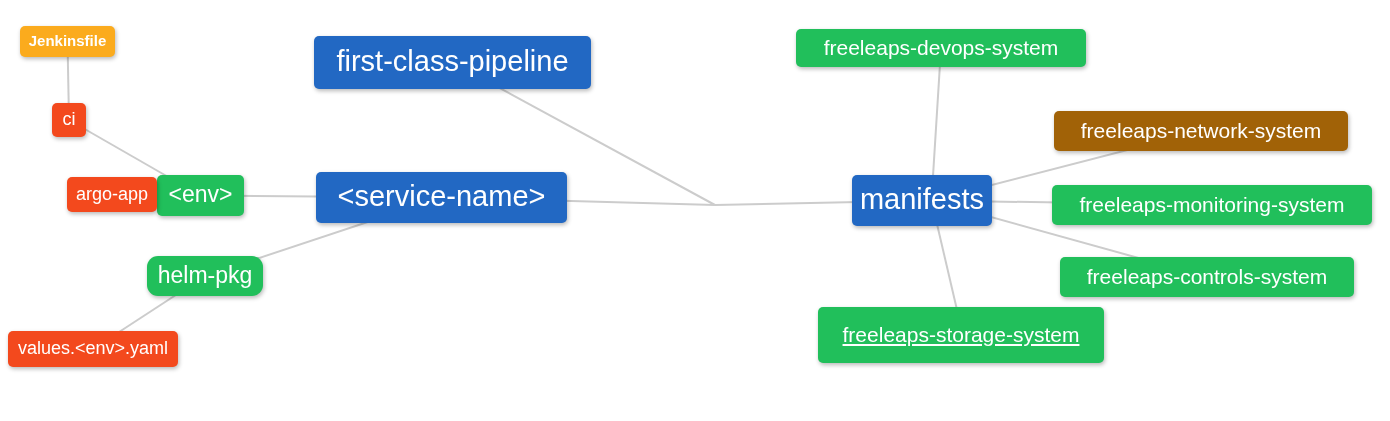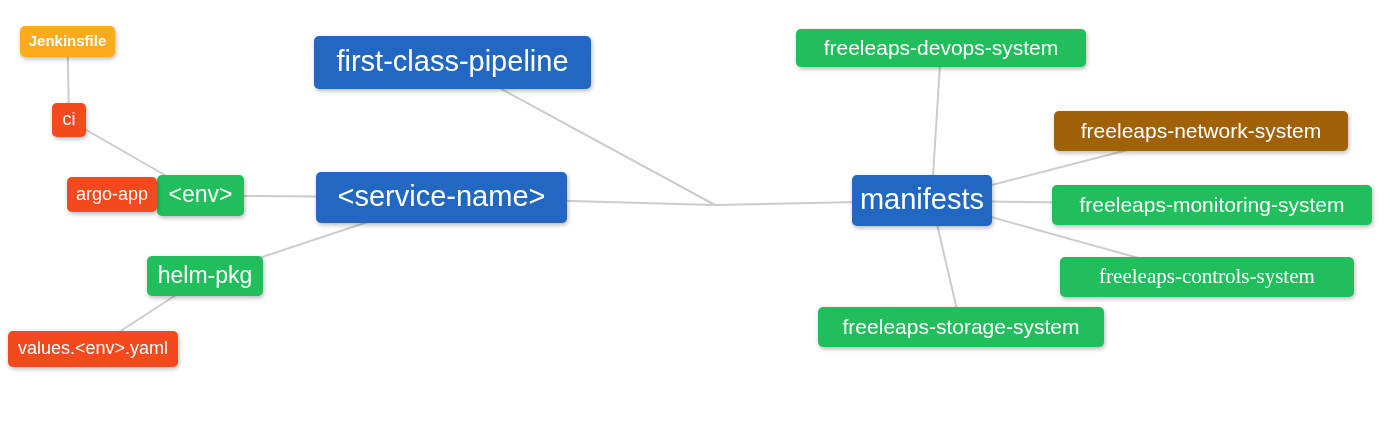--- a/index.html
+++ b/index.html
@@ -54,23 +54,23 @@
       <line x1="931.5" y1="200.5" x2="941" y2="48" stroke="#cccccc" stroke-width="2"></line>
       <line x1="931.5" y1="200.5" x2="1201" y2="131" stroke="#cccccc" stroke-width="2"></line>
       <line x1="931.5" y1="200.5" x2="1212" y2="205" stroke="#cccccc" stroke-width="2"></line>
       <line x1="931.5" y1="200.5" x2="1207" y2="277" stroke="#cccccc" stroke-width="2"></line>
       <line x1="931.5" y1="200.5" x2="961" y2="327" stroke="#cccccc" stroke-width="2"></line>
     </svg>
     <div class="node" style="left: 316px; top: 172px; width: 251px; height: 51px; font-size: 29px; background: rgb(34, 104, 195); color: rgb(255, 255, 255);">&lt;service-name&gt;</div>
     <div class="node" style="left: 314px; top: 36px; width: 277px; height: 53px; font-size: 29px; background: rgb(34, 104, 195); color: rgb(255, 255, 255);">first-class-pipeline</div>
     <div class="node" style="left: 852px; top: 175px; width: 140px; height: 51px; font-size: 29px; background: rgb(34, 104, 195); color: rgb(255, 255, 255);">manifests</div>
     <div class="node" style="left: 157px; top: 175px; width: 87px; height: 41px; font-size: 23px; background: rgb(33, 191, 91); color: rgb(255, 255, 255);">&lt;env&gt;</div>
-    <div class="node" style="left: 147px; top: 256px; width: 116px; height: 40px; font-size: 23px; background: rgb(33, 191, 91); color: rgb(255, 255, 255);">helm-pkg</div>
+    <div class="node" style="left: 147px; top: 256px; width: 116px; height: 40px; font-size: 23px; background: rgb(33, 191, 91); color: rgb(255, 255, 255); border-radius: 11px;">helm-pkg</div>
     <div class="node" style="left: 796px; top: 29px; width: 290px; height: 38px; font-size: 21px; background: rgb(33, 191, 91); color: rgb(255, 255, 255);">freeleaps-devops-system</div>
     <div class="node" style="left: 1054px; top: 111px; width: 294px; height: 40px; font-size: 21px; background: #a16207; color: rgb(255, 255, 255);">freeleaps-network-system</div>
     <div class="node" style="left: 1052px; top: 185px; width: 320px; height: 40px; font-size: 21px; background: rgb(33, 191, 91); color: rgb(255, 255, 255);">freeleaps-monitoring-system</div>
-    <div class="node" style="left: 1060px; top: 257px; width: 294px; height: 40px; font-size: 21px; background: rgb(33, 191, 91); color: rgb(255, 255, 255); font-family: Liberation Serif, serif;">freeleaps-controls-system</div>
-    <div class="node" style="left: 818px; top: 307px; width: 286px; height: 40px; font-size: 21px; background: rgb(33, 191, 91); color: rgb(255, 255, 255);">freeleaps-storage-system</div>
+    <div class="node" style="left: 1060px; top: 257px; width: 294px; height: 40px; font-size: 21px; background: rgb(33, 191, 91); color: rgb(255, 255, 255);">freeleaps-controls-system</div>
+    <div class="node" style="left: 818px; top: 307px; width: 286px; height: 56px; font-size: 21px; background: rgb(33, 191, 91); color: rgb(255, 255, 255); text-decoration: underline;">freeleaps-storage-system</div>
     <div class="node" style="left: 31px; top: 177px; width: 90px; height: 35px; font-size: 18px; background: rgb(243, 73, 29); color: rgb(255, 255, 255); margin-left: 36px;">argo-app</div>
     <div class="node" style="left: 52px; top: 103px; width: 34px; height: 34px; font-size: 18px; background: rgb(243, 73, 29); color: rgb(255, 255, 255);">ci</div>
     <div class="node" style="left: 8px; top: 331px; width: 170px; height: 36px; font-size: 18px; background: rgb(243, 73, 29); color: rgb(255, 255, 255);">values.&lt;env&gt;.yaml</div>
     <div class="node" style="left: 20px; top: 26px; width: 95px; height: 31px; font-size: 15px; background: rgb(251, 171, 29); color: rgb(255, 255, 255); font-weight: bold;">Jenkinsfile</div>
   </div>
 
 </body></html>

